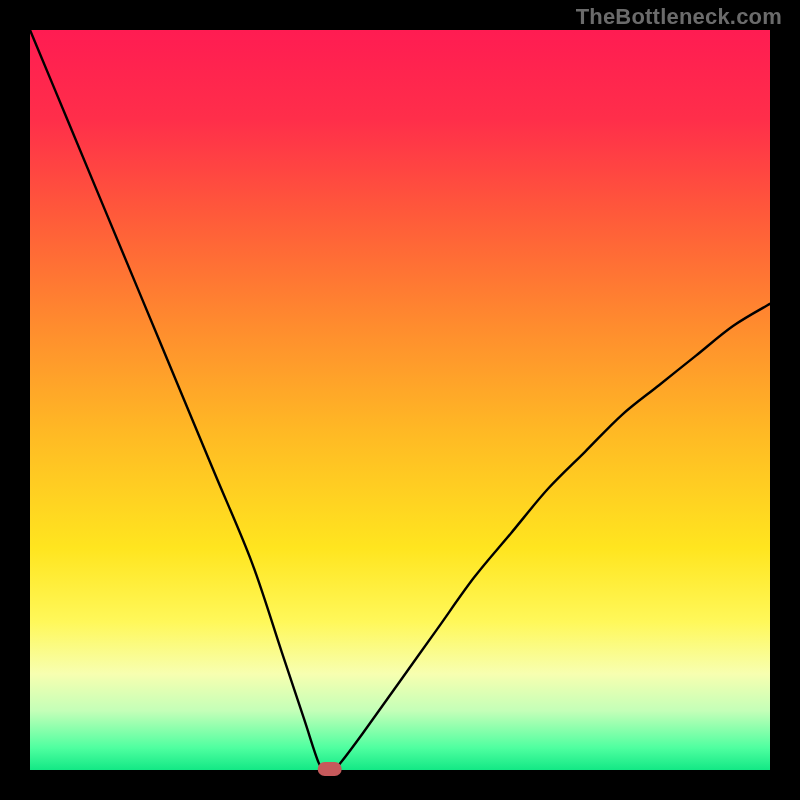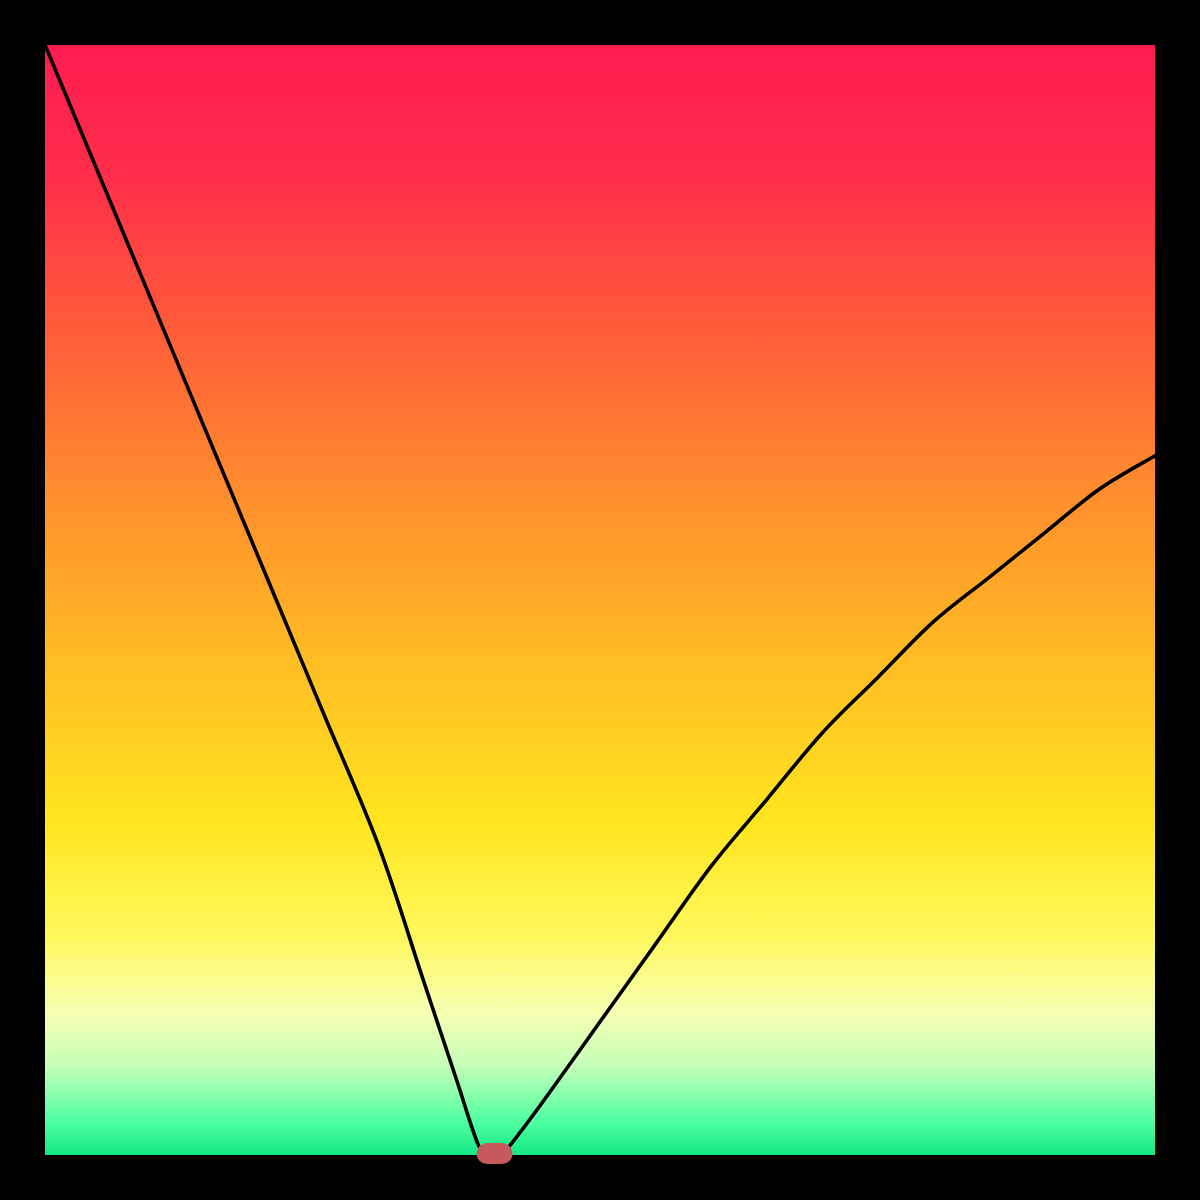--- a/index.html
+++ b/index.html
@@ -31,20 +31,21 @@
     position: absolute;
     top: 0;
     left: 0;
   }
 </style>
 </head>
 <body>
 
 <div class="frame">
 
+  <div class="watermark">TheBottleneck.com</div>
 
   <svg id="chart-svg" width="800" height="800">
     <defs>
       <linearGradient id="bg-grad" x1="0" y1="0" x2="0" y2="1">
           <stop offset="0%" stop-color="#ff1c52"></stop>
           <stop offset="12%" stop-color="#ff2e4a"></stop>
           <stop offset="25%" stop-color="#ff5a3a"></stop>
           <stop offset="40%" stop-color="#ff8c2e"></stop>
           <stop offset="55.00000000000001%" stop-color="#ffbb24"></stop>
           <stop offset="70%" stop-color="#ffe51f"></stop>

